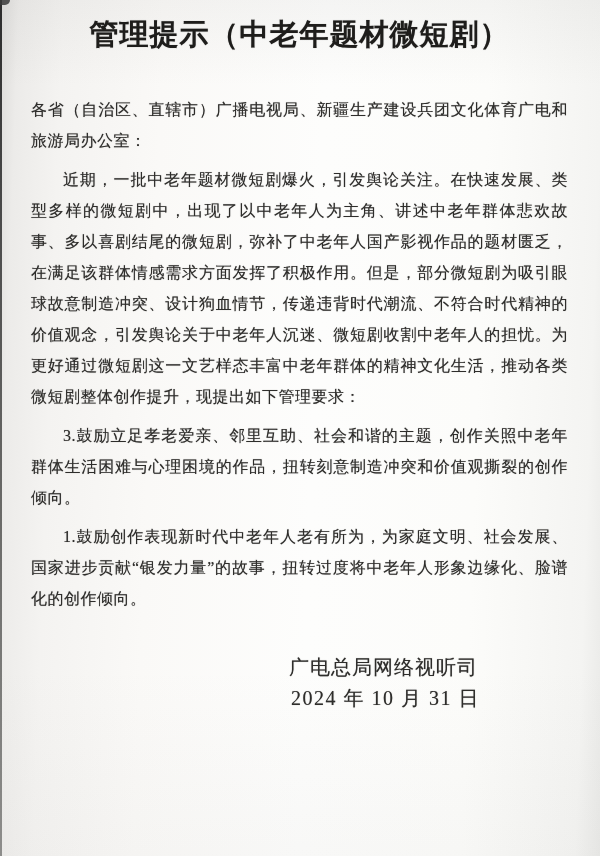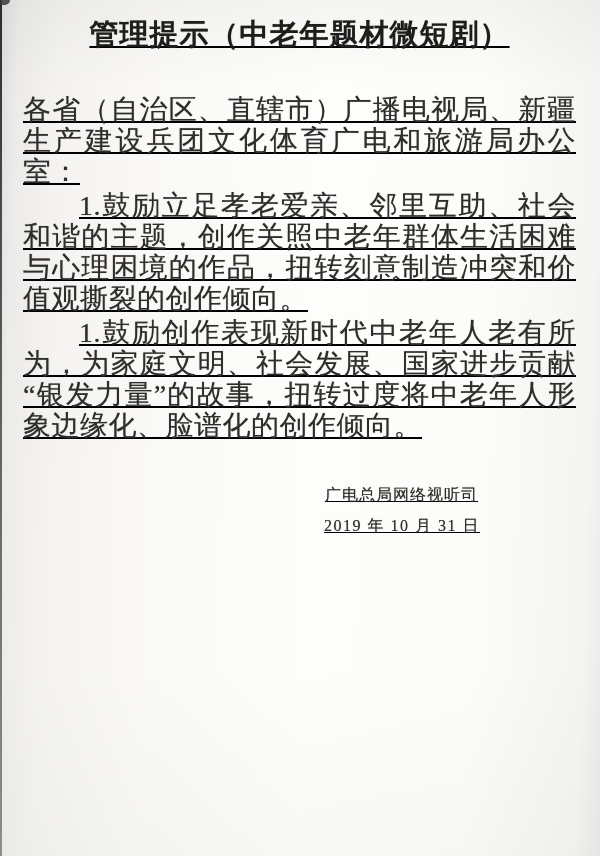--- a/index.html
+++ b/index.html
@@ -10,21 +10,20 @@
     font-family: "Liberation Serif", "DejaVu Serif", serif;
   }
   .photo {
     position: relative;
     width: 600px;
     height: 856px;
     overflow: hidden;
     background:
       linear-gradient(180deg, rgba(130,130,128,0.07) 0%, rgba(255,255,255,0) 10%, rgba(255,255,255,0) 78%, rgba(150,150,148,0.05) 100%),
       linear-gradient(92deg, #dcdbd9 0%, #ecebe9 3%, #f4f3f1 10%, #faf9f7 26%, #fdfdfc 52%, #fcfcfa 78%, #f4f4f2 96%, #e9e9e7 100%);
-    text-decoration: underline;
   }
   .edge {
     position: absolute;
     top: 0;
     bottom: 0;
     width: 2px;
     z-index: 3;
   }
   .edge-left {
     left: 0;
@@ -56,55 +55,56 @@
   .title {
     margin: 2px 0 40px 0;
     font-size: 29px;
     line-height: 40px;
     font-weight: bold;
     text-align: center;
     letter-spacing: 1px;
     color: #1e1d1b;
   }
   .para {
-    margin: 0;
-    font-size: 28px;
+    margin: 8px;
+    font-size: 16px;
     line-height: 31px;
     letter-spacing: 0.5px;
     text-align: justify;
     word-break: break-all;
   }
   .indent { text-indent: 2em; }
   .item { margin-top: 3px; }
   .sign-block {
     margin-top: 38px;
-    font-size: 16px;
+    font-size: 20px;
     line-height: 31px;
     text-align: right;
   }
   .signature { padding-right: 98px; letter-spacing: 1px; }
   .date { padding-right: 96px; letter-spacing: 1.5px; }
 </style>
 </head>
 <body>
 
 <div class="photo">
   <div class="edge edge-left"></div>
   <div class="edge edge-right"></div>
   <div class="corner-mark"></div>
 
   <div class="paper">
     <h1 class="title">管理提示（中老年题材微短剧）</h1>
 
     <p class="para">各省（自治区、直辖市）广播电视局、新疆生产建设兵团文化体育广电和旅游局办公室：</p>
 
+    <p class="para indent">近期，一批中老年题材微短剧爆火，引发舆论关注。在快速发展、类型多样的微短剧中，出现了以中老年人为主角、讲述中老年群体悲欢故事、多以喜剧结尾的微短剧，弥补了中老年人国产影视作品的题材匮乏，在满足该群体情感需求方面发挥了积极作用。但是，部分微短剧为吸引眼球故意制造冲突、设计狗血情节，传递违背时代潮流、不符合时代精神的价值观念，引发舆论关于中老年人沉迷、微短剧收割中老年人的担忧。为更好通过微短剧这一文艺样态丰富中老年群体的精神文化生活，推动各类微短剧整体创作提升，现提出如下管理要求：</p>
 
 
-    <p class="para indent item">1.鼓励立足孝老爱亲、邻里互助、社会和谐的主题，创作关照中老年群体生活困难与心理困境的作品，扭转刻意制造冲突和价值观撕裂的创作倾向。</p>
+    <p class="para indent item">3.鼓励立足孝老爱亲、邻里互助、社会和谐的主题，创作关照中老年群体生活困难与心理困境的作品，扭转刻意制造冲突和价值观撕裂的创作倾向。</p>
 
     <p class="para indent item">1.鼓励创作表现新时代中老年人老有所为，为家庭文明、社会发展、国家进步贡献“银发力量”的故事，扭转过度将中老年人形象边缘化、脸谱化的创作倾向。</p>
 
     <div class="sign-block">
       <div class="signature">广电总局网络视听司</div>
-      <div class="date">2019 年 10 月 31 日</div>
+      <div class="date">2024 年 10 月 31 日</div>
     </div>
   </div>
 </div>
 
 </body></html>

